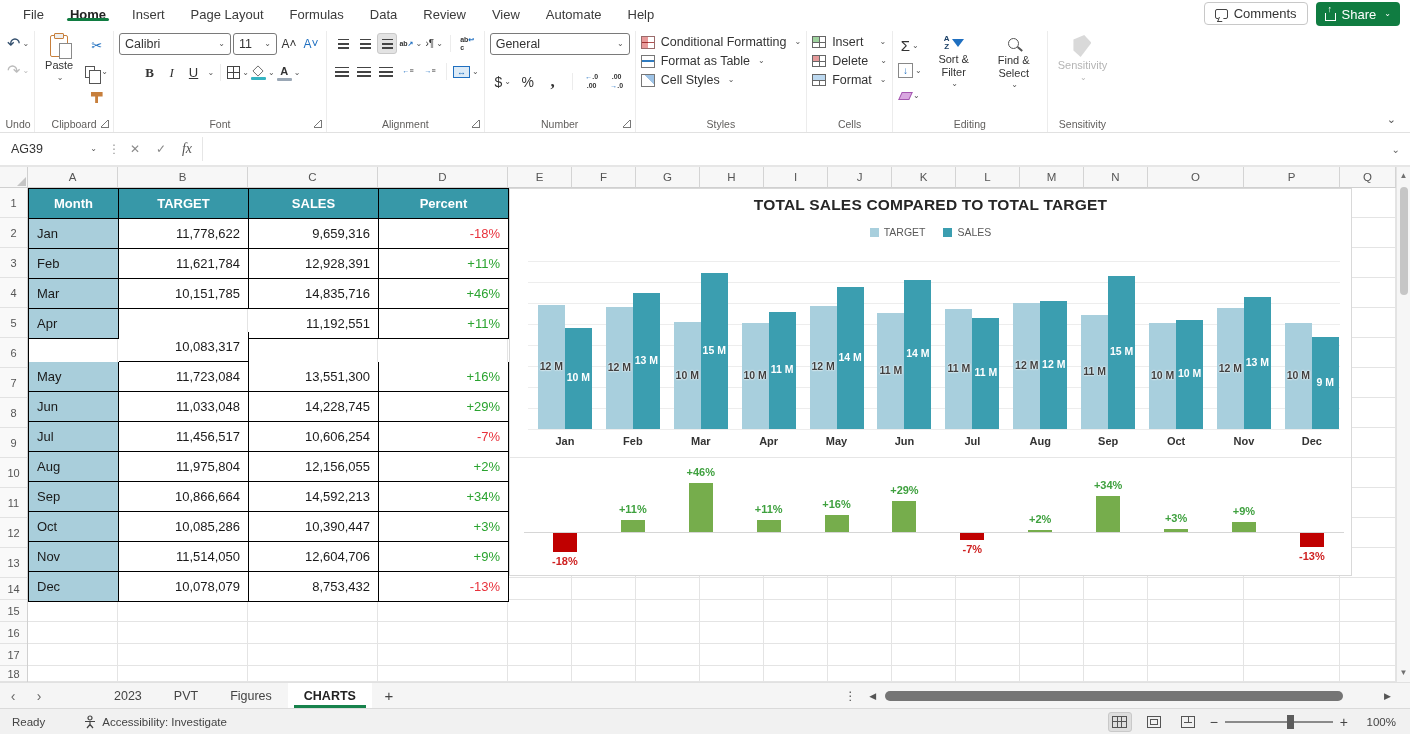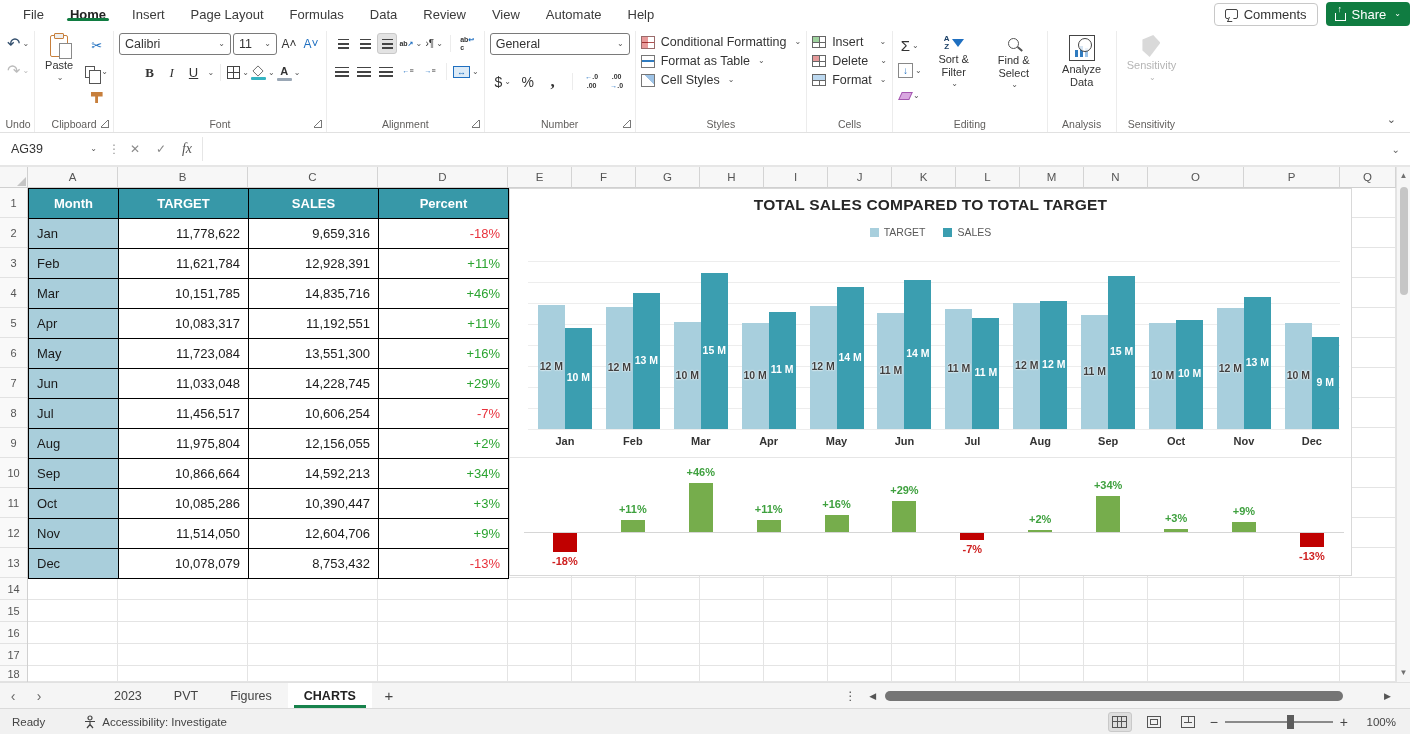--- a/index.html
+++ b/index.html
@@ -5,21 +5,21 @@
   * { margin:0; padding:0; box-sizing:border-box; }
   html,body { width:1410px; height:734px; overflow:hidden; }
   body { font-family:"Liberation Sans", sans-serif; background:#fff; color:#333; }
   #app { position:relative; width:1410px; height:734px; background:#fff; display:flex; flex-direction:column; }
 
   
   #menubar { height:28px; display:flex; align-items:center; padding-left:10px; background:#fff; flex:0 0 28px; }
   .mt { position:relative; height:100%; display:flex; align-items:center; padding:0 13px; font-size:13px; color:#3b3b3b; cursor:default; }
   .mt.active { font-weight:700; color:#222; }
   .mt.active::after { content:""; position:absolute; left:10px; right:10px; bottom:1px; height:3px; background:#107c41; border-radius:2px; }
-  #menubar-right { margin-left:auto; display:flex; align-items:center; gap:8px; }
+  #menubar-right { margin-left:auto; display:flex; gap:8px; padding-right:10px; }
   #comments-btn { height:23px; display:flex; align-items:center; gap:6px; border:1px solid #c8c8c8; border-radius:4px; padding:0 10px; font-size:13px; color:#333; background:#fff; }
   .i-comment { width:13px; height:10px; border:1.3px solid #444; border-radius:2px; position:relative; }
   .i-comment::after { content:""; position:absolute; left:2px; bottom:-4px; width:4px; height:4px; background:#fff; border-left:1.3px solid #444; border-bottom:1.3px solid #444; transform:skewX(-20deg); }
   #share-btn { height:24px; display:flex; align-items:center; gap:6px; background:#107c41; color:#fff; border-radius:4px; padding:0 9px; font-size:13px; }
   .i-share { width:11px; height:8px; border:1.3px solid #fff; border-top:none; position:relative; margin-top:5px; }
   .i-share::after { content:"↑"; position:absolute; left:2px; top:-9px; font-size:9px; color:#fff; }
   #share-btn .chev { color:#fff; }
 
   
   #ribbon { flex:0 0 105px; display:flex; align-items:stretch; border-bottom:1px solid #e1e1e1; background:#fff; padding:3px 2px 0 2px; position:relative; }
@@ -421,27 +421,20 @@
         </div>
         <div class="bigbtn">
           <span class="i-mag" style="margin-top:3px;"></span>
           <span style="width:46px;margin-top:3px;">Find &amp; Select</span>
           <span class="chev">⌄</span>
         </div>
       </div>
       <div class="rg-label">Editing</div>
     </div>
 
-    <div class="rgroup">
-      <div class="bigbtn">
-        <span class="i-analyze"></span>
-        <span style="width:48px;">Analyze Data</span>
-      </div>
-      <div class="rg-label">Analysis</div>
-    </div>
 
     <div class="rgroup" style="border-right:none;">
       <div class="bigbtn grayed">
         <span class="i-sens"></span>
         <span>Sensitivity</span>
         <span class="chev">⌄</span>
       </div>
       <div class="rg-label">Sensitivity</div>
     </div>
 
@@ -540,21 +533,21 @@
             <div class="tcell pct" style="width: 130px; color: rgb(42, 163, 47);">+11%</div>
           </div>
           <div class="trow">
             <div class="tcell month" style="width: 90px; background: rgb(169, 206, 219);">Mar</div>
             <div class="tcell num" style="width: 130px;">10,151,785</div>
             <div class="tcell num" style="width: 130px;">14,835,716</div>
             <div class="tcell pct" style="width: 130px; color: rgb(42, 163, 47);">+46%</div>
           </div>
           <div class="trow">
             <div class="tcell month" style="width: 90px; background: rgb(169, 206, 219);">Apr</div>
-            <div class="tcell num" style="width: 130px;">10,083,317</div>
+            <div class="tcell num" style="width: 130px; margin-top: 23px;">10,083,317</div>
             <div class="tcell num" style="width: 130px;">11,192,551</div>
             <div class="tcell pct" style="width: 130px; color: rgb(42, 163, 47);">+11%</div>
           </div>
           <div class="trow">
             <div class="tcell month" style="width: 90px; background: rgb(169, 206, 219);">May</div>
             <div class="tcell num" style="width: 130px;">11,723,084</div>
             <div class="tcell num" style="width: 130px;">13,551,300</div>
             <div class="tcell pct" style="width: 130px; color: rgb(42, 163, 47);">+16%</div>
           </div>
           <div class="trow">

